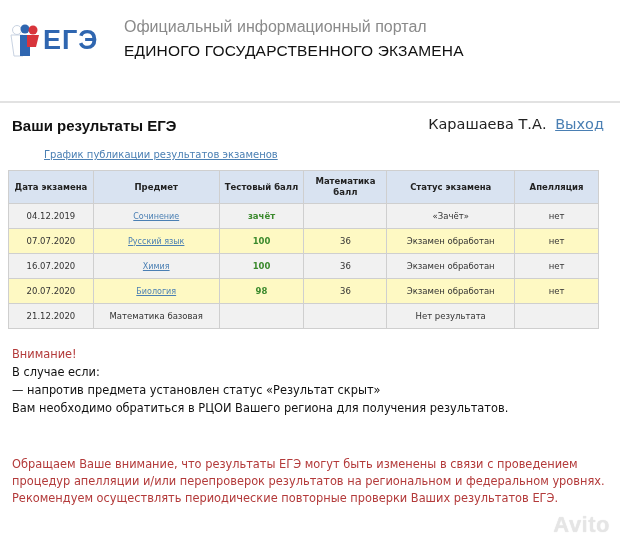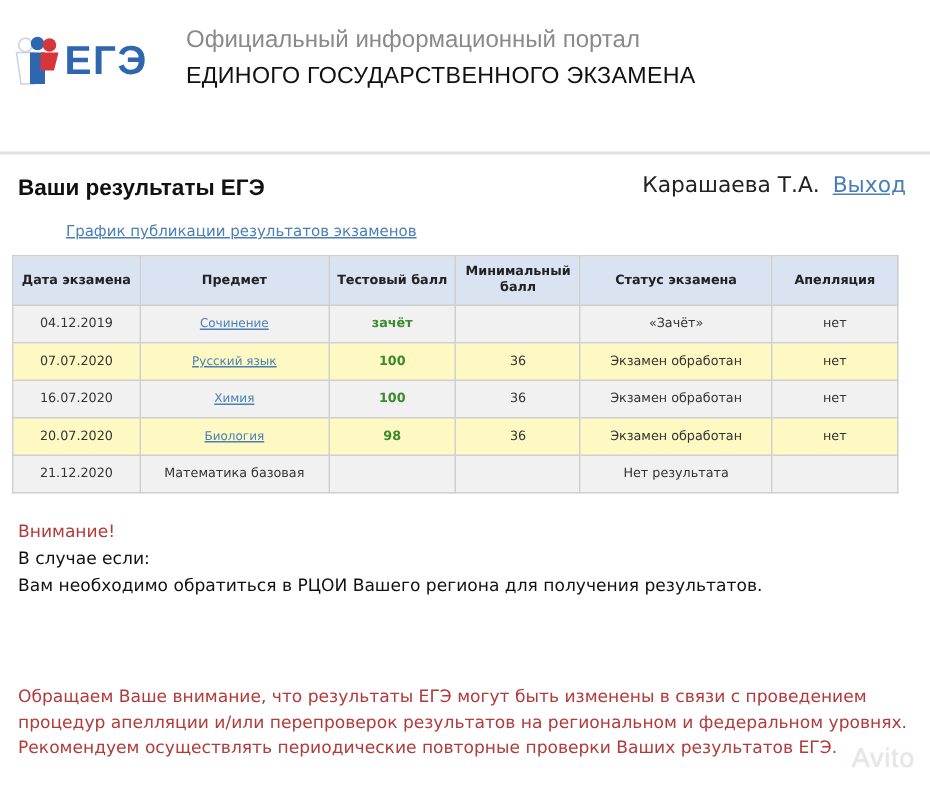--- a/index.html
+++ b/index.html
@@ -26,21 +26,21 @@
   table.results td { height: 25px; color: #333; }
   table.results tr.odd td { background: #f1f1f1; }
   table.results tr.even td { background: #fef9c3; }
   table.results td.subject a { color: #4a7fb3; text-decoration: underline; font-size: 8px; cursor: pointer; }
   table.results td.score { color: #3c8a2e; font-weight: bold; }
 
   .notice { position: absolute; left: 12px; top: 345px; width: 600px; font-family: "DejaVu Sans", sans-serif; font-size: 11.4px; line-height: 18px; color: #111; }
   .notice .warn { color: #b33a3a; }
   .notice2 { position: absolute; left: 12px; top: 456px; width: 600px; font-family: "DejaVu Sans", sans-serif; font-size: 11.4px; line-height: 17px; color: #b33a3a; }
 
-  .watermark { position: absolute; right: 10px; top: 495px; font-family: "Liberation Sans", sans-serif; font-size: 18px; font-weight: normal; color: rgba(230,230,230,0.85); letter-spacing: 0.5px; text-shadow: 0 0 1px #ddd; }
+  .watermark { position: absolute; right: 10px; top: 512px; font-family: "Liberation Sans", sans-serif; font-size: 22px; font-weight: bold; color: rgba(230,230,230,0.85); letter-spacing: 0.5px; text-shadow: 0 0 1px #ddd; }
 </style>
 </head>
 <body>
 
 <div class="header">
   <div class="logo">
     <div class="logo-mark">
       <svg width="30" height="34" viewBox="0 0 30 34">
         <circle cx="7" cy="7" r="4.5" fill="#ffffff" stroke="#c9d3e2" stroke-width="1"></circle>
         <circle cx="15" cy="6" r="4.5" fill="#2f66b0"></circle>
@@ -72,21 +72,21 @@
       <col style="width:85px">
       <col style="width:83px">
       <col style="width:128px">
       <col style="width:84px">
   </colgroup>
   <thead>
     <tr>
       <th>Дата экзамена</th>
       <th>Предмет</th>
       <th>Тестовый балл</th>
-      <th>Минимальный балл</th>
+      <th>Математика балл</th>
       <th>Статус экзамена</th>
       <th>Апелляция</th>
     </tr>
   </thead>
   <tbody>
     <tr class="odd">
       <td>04.12.2019</td>
       <td class="subject"><a>Сочинение</a></td>
       <td class="score">зачёт</td>
       <td></td>
@@ -124,18 +124,19 @@
       <td></td>
       <td>Нет результата</td>
       <td></td>
     </tr>
   </tbody>
 </table>
 
 <div class="notice">
   <div class="warn">Внимание!</div>
   <div>В случае если:</div>
+  <div>— напротив предмета установлен статус «Результат скрыт»</div>
   <div>Вам необходимо обратиться в РЦОИ Вашего региона для получения результатов.</div>
 </div>
 
 <div class="notice2">Обращаем Ваше внимание, что результаты ЕГЭ могут быть изменены в связи с проведением процедур апелляции и/или перепроверок результатов на региональном и федеральном уровнях. Рекомендуем осуществлять периодические повторные проверки Ваших результатов ЕГЭ.</div>
 
 <div class="watermark">Avito</div>
 
 </body></html>

